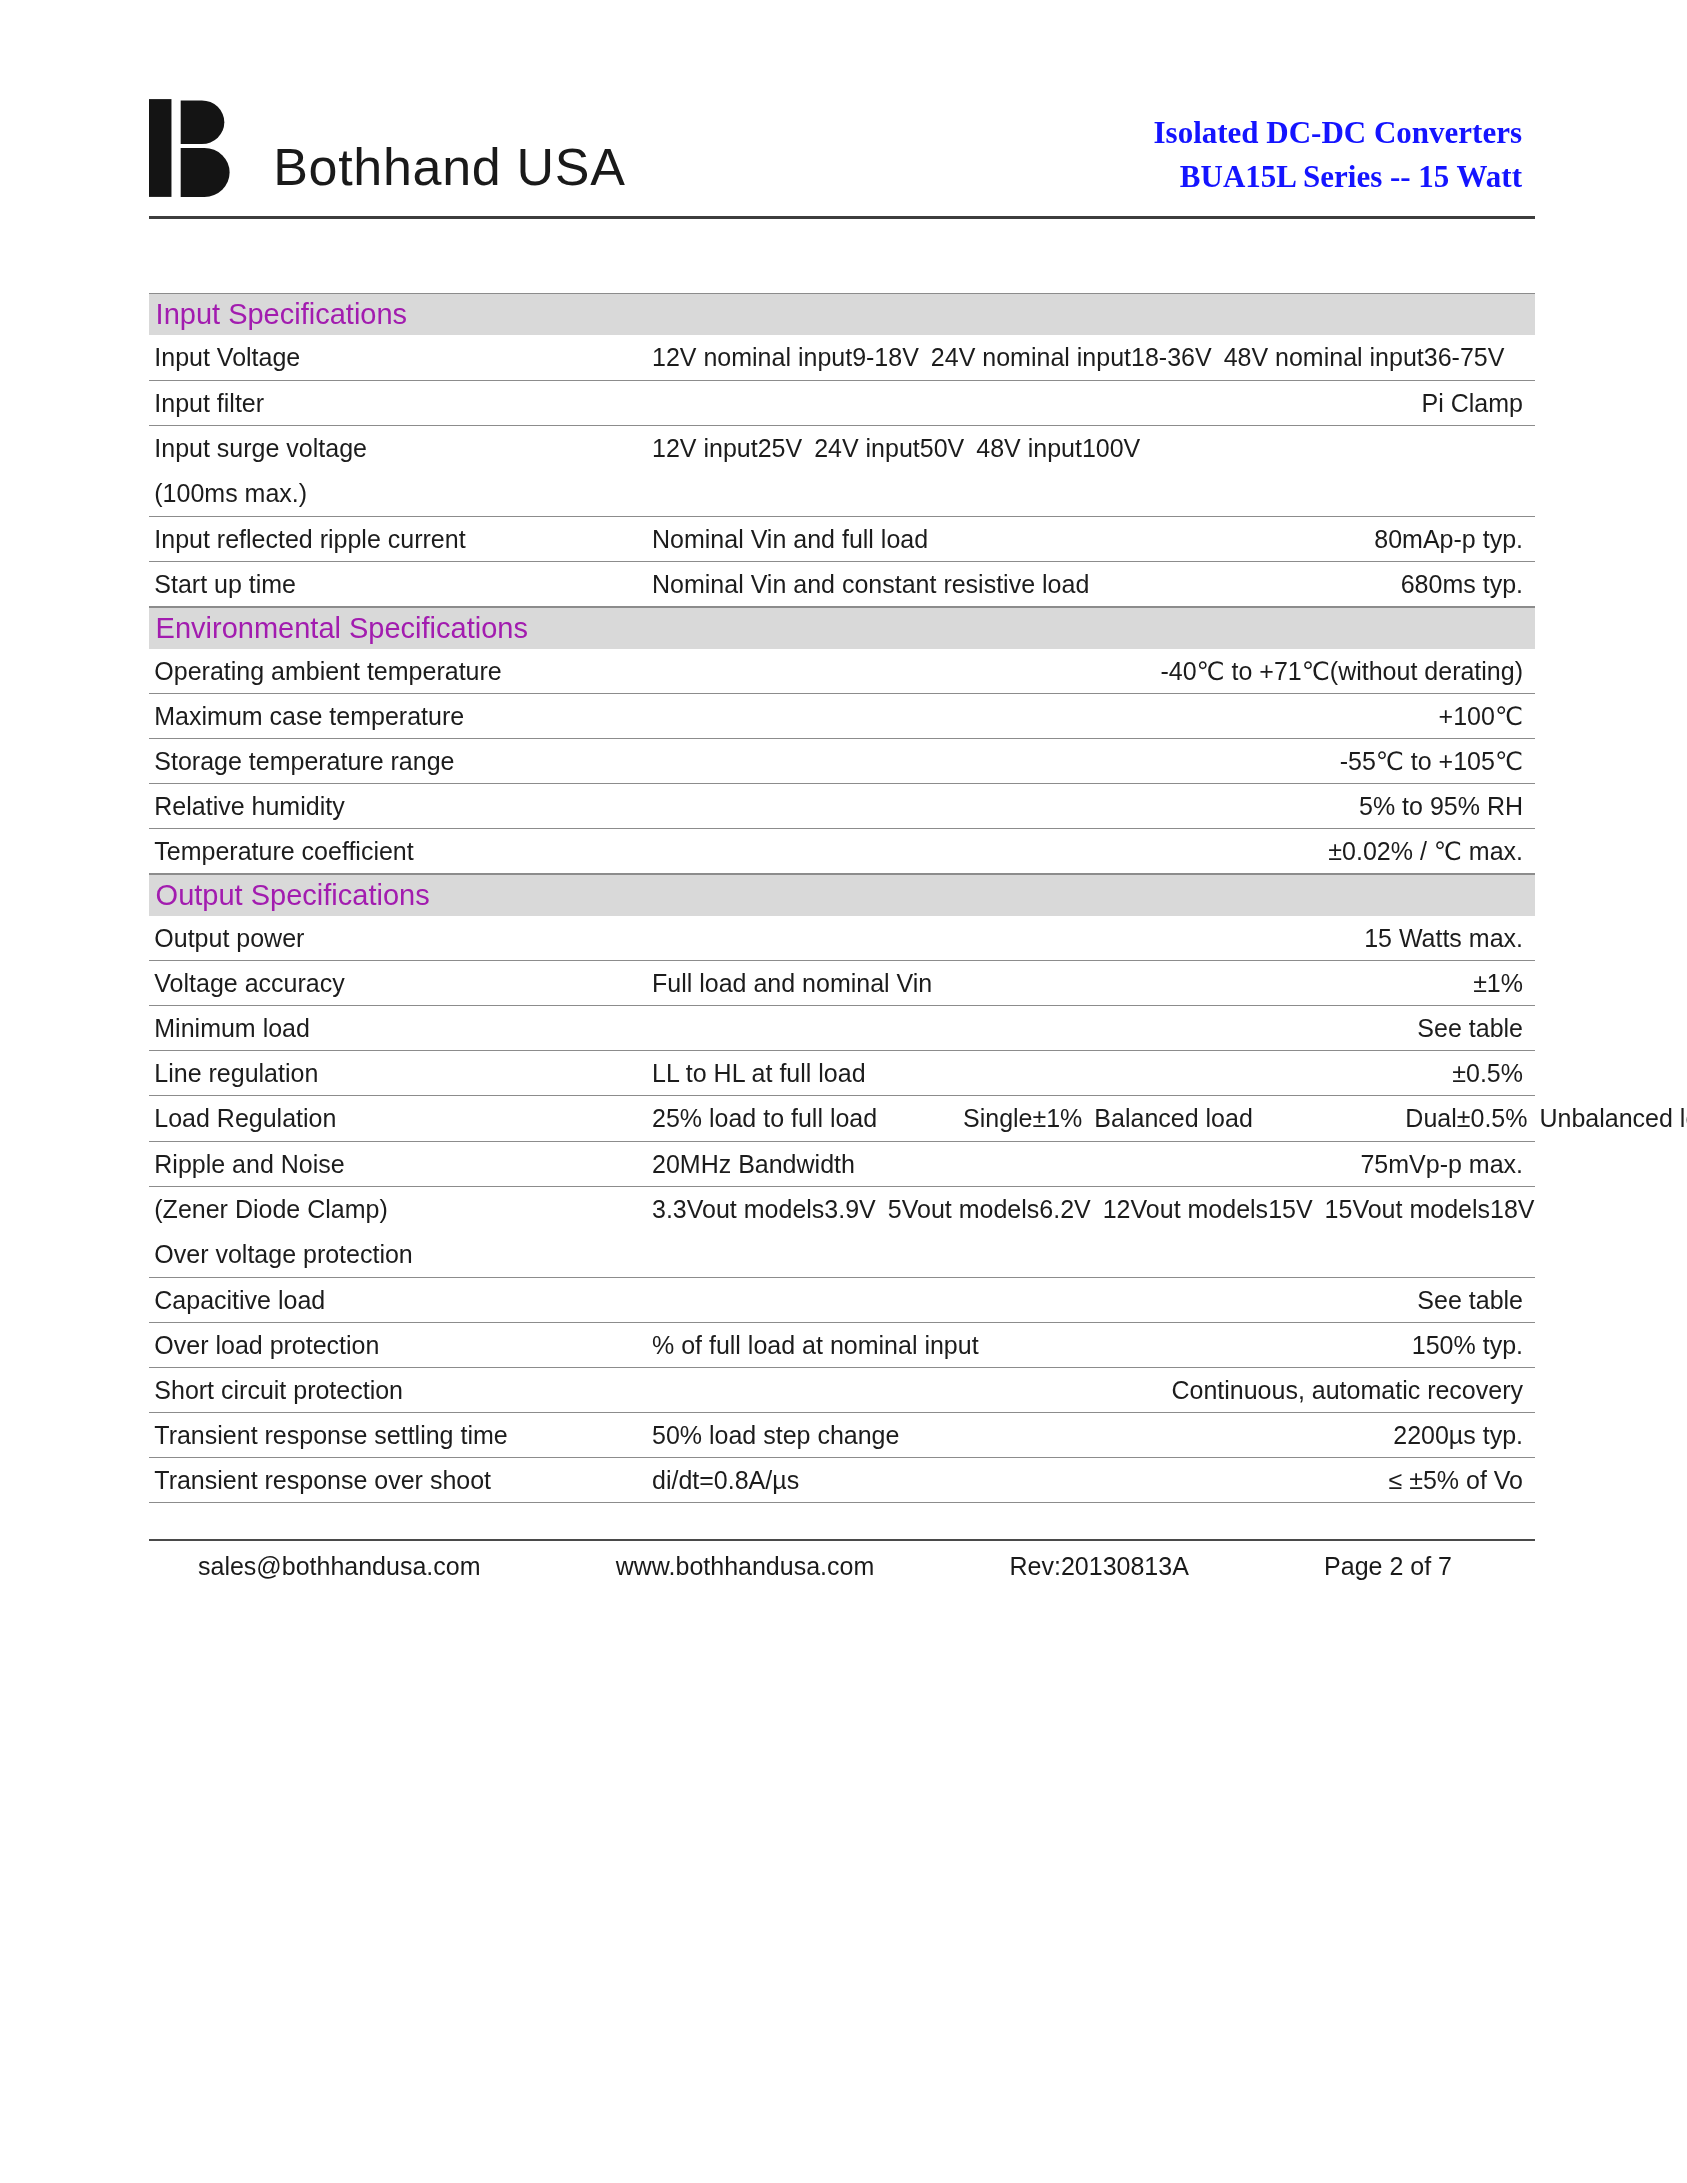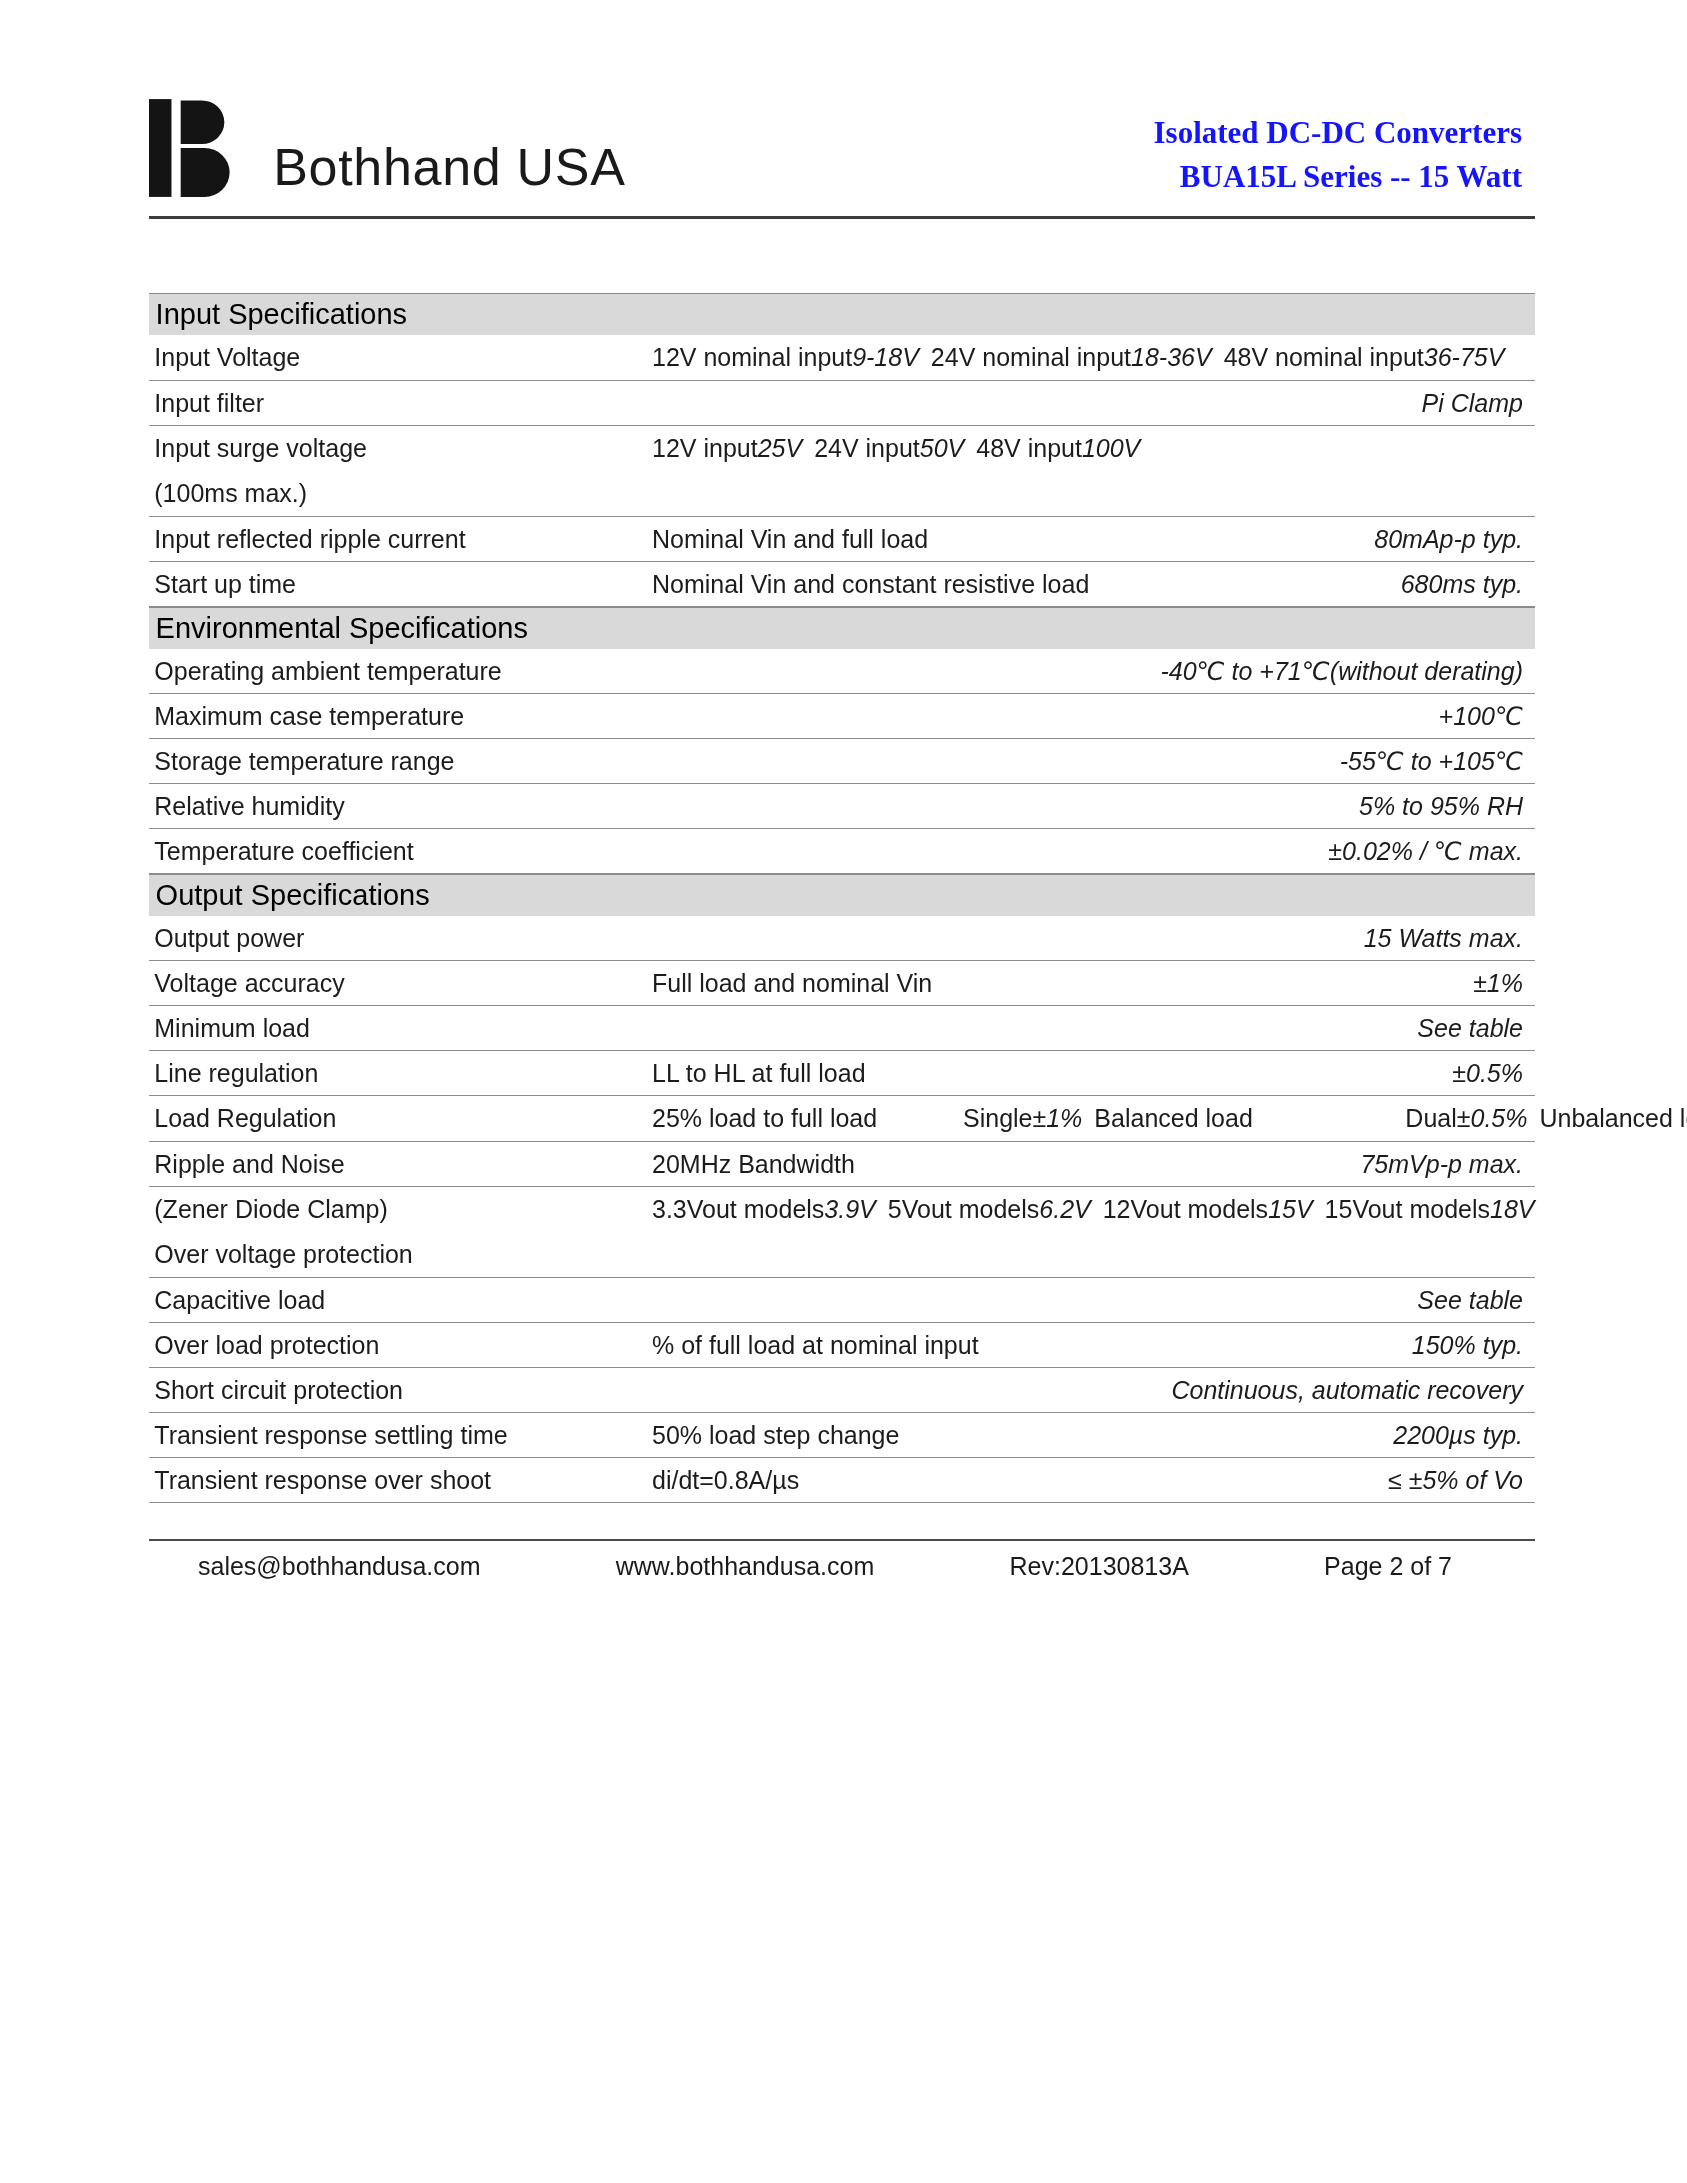--- a/index.html
+++ b/index.html
@@ -23,30 +23,30 @@
   .title-line { font-size:31px; font-weight:bold; color:#1414ff; line-height:1.42;font-family:Liberation Serif, serif; }
   .top-rule { margin:17px 152px 0 149px; border-bottom:3.3px solid #3d3d3d; }
 
   
   .spec-table { margin:74px 152px 0 149px; font-size:25px; }
   .section-header {
     background:#d9d9d9; height:42px;
     display:flex; align-items:center;
     padding-left:6.6px; font-size:29px;
     border-top:1.3px solid #8c8c8c;
-    color:#000000;
+    color:#a21caf;
   }
   .row {
     display:flex; align-items:center;
     border-bottom:1.3px solid #8c8c8c;
     min-height:45px;
   }
   .row .label { flex:0 0 503px; width:503px; padding-left:5.3px; }
   .row .cond { flex:1 1 auto; white-space:nowrap; }
-  .row .value { text-align:right; padding-right:12px; white-space:nowrap; margin-left:auto;font-style:italic; }
+  .row .value { text-align:right; padding-right:12px; white-space:nowrap; margin-left:auto; }
 
   .row.group { align-items:stretch; }
   .row.group .label { display:flex; flex-direction:column; justify-content:center; }
   .row.group .label.low { justify-content:flex-end; }
   .row.group .label .l { height:45px; line-height:45px; }
   .subs { flex:1 1 auto; display:flex; flex-direction:row; }
   .subrow { display:flex; align-items:center; height:45px; }
   .subrow .cond { flex:1 1 auto; white-space:nowrap; }
   .subrow .cond.fixed { flex:0 0 311px; width:311px; }
   .subrow .mode { flex:1 1 auto; white-space:nowrap; }

